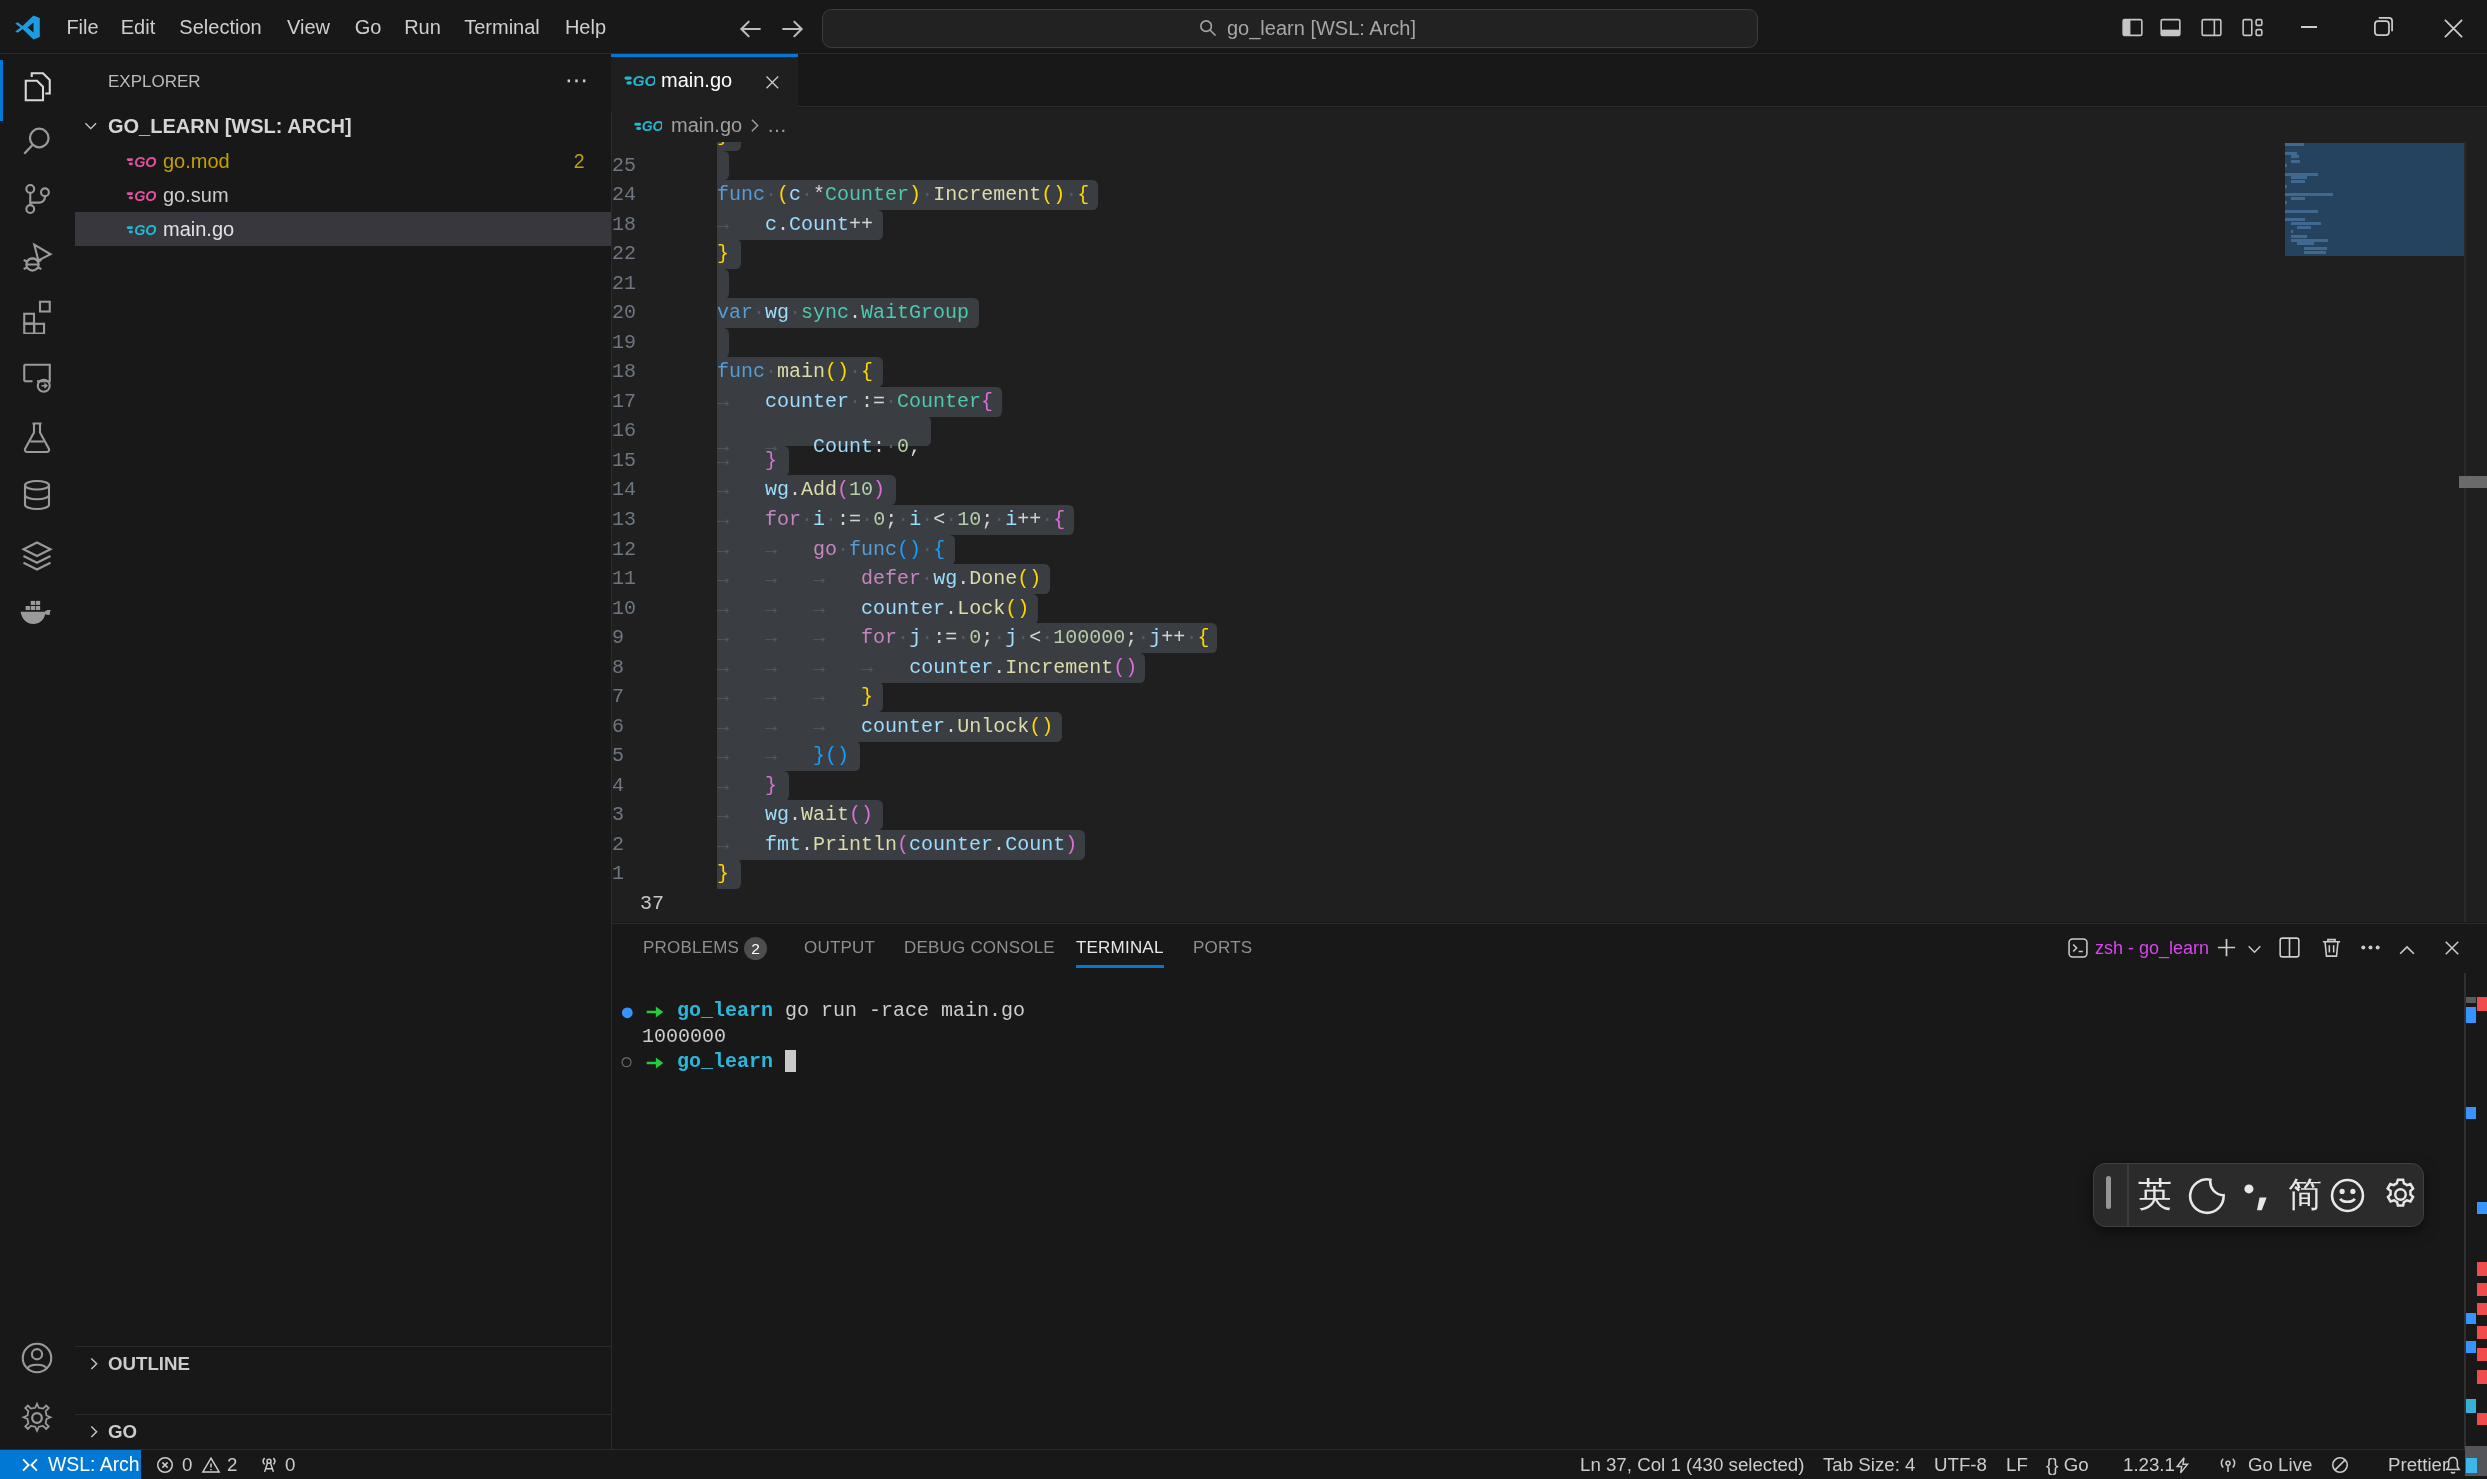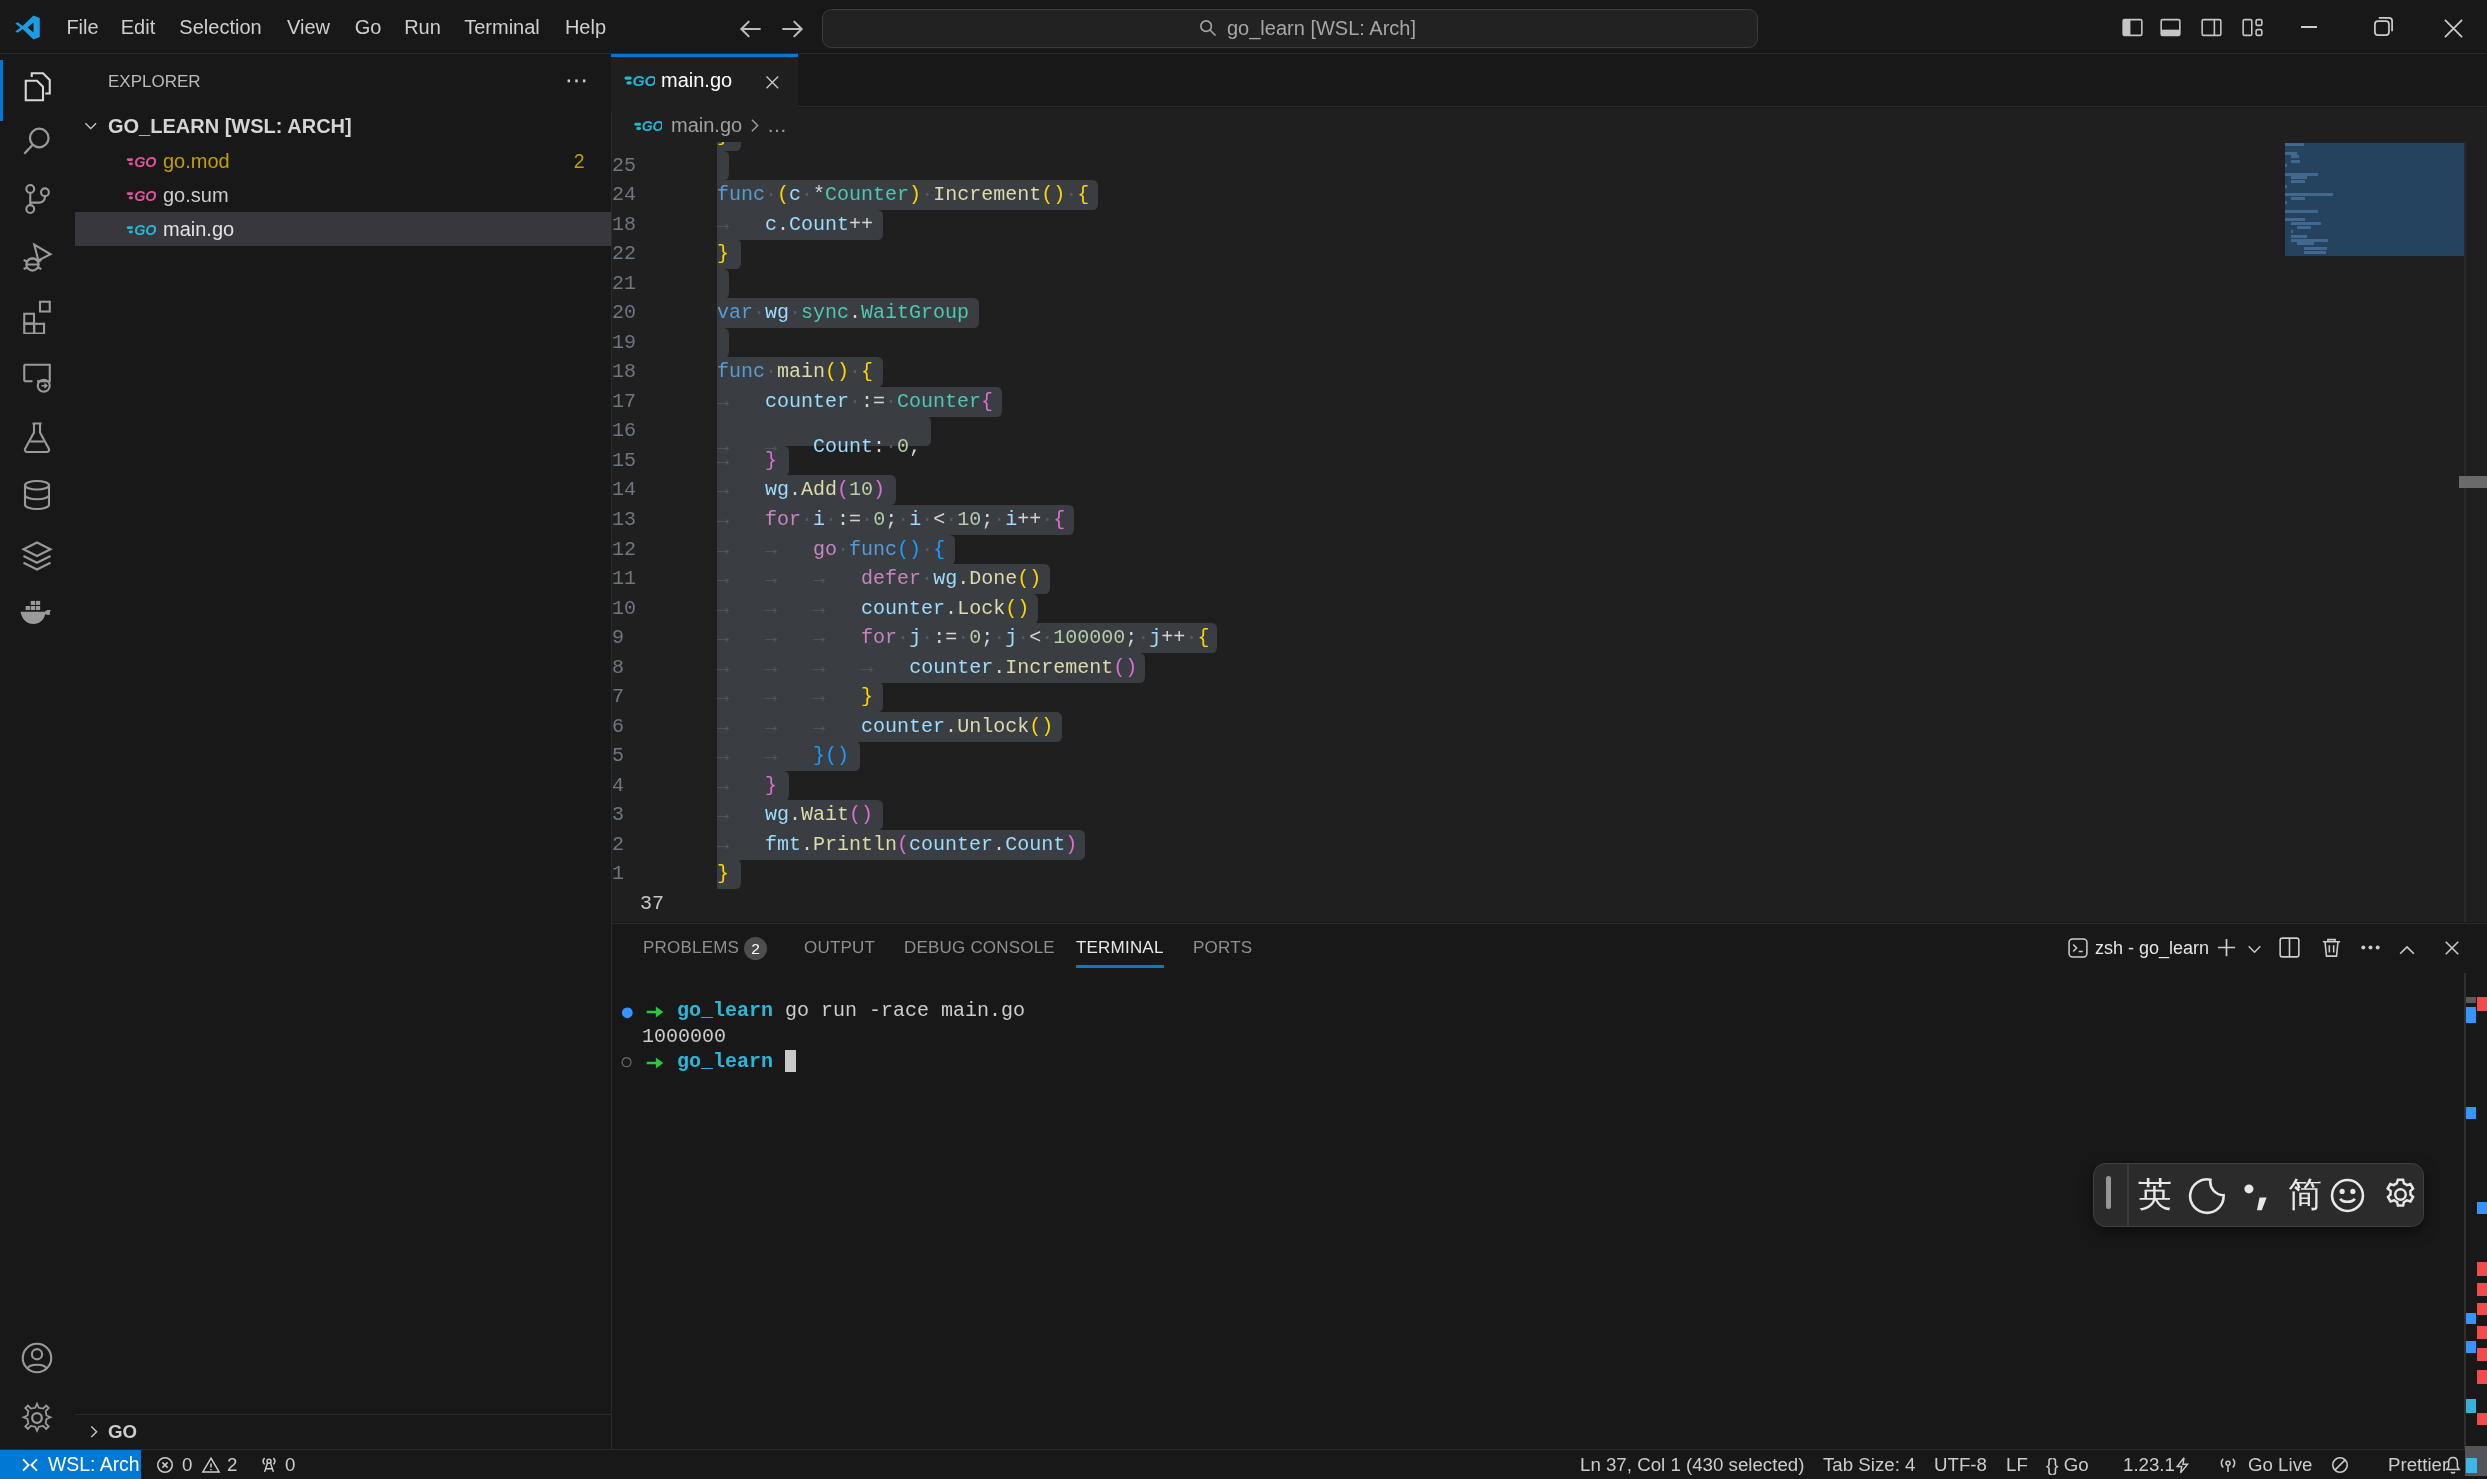--- a/index.html
+++ b/index.html
@@ -224,20 +224,26 @@
     <svg class="abs" style="left:51px;top:6.2px" width="29.5" height="22" viewBox="0 0 38 28">
         <g fill="#22b8d4">
           <rect x="1" y="10.5" width="8" height="3.4" rx="1.7"></rect>
           <rect x="3.5" y="16" width="5.5" height="3.4" rx="1.7"></rect>
           <text x="10.5" y="21.5" font-family="Liberation Sans" font-weight="bold" font-style="italic" font-size="18.5">GO</text>
         </g>
       </svg>
     <div class="abs" style="left:88px;top:0;height:34px;line-height:34px;font-size:20px;color:#e2e2e2;">main.go</div>
   </div>
 
+  <div class="sephdr" style="top:1291px;">
+    <svg class="abs" style="left:11px;top:9.3px" width="15.5" height="15.5" viewBox="0 0 16 16" fill="none" stroke="#cccccc" stroke-width="1.4">
+        <path d="M5.5 2.5 L11 8 L5.5 13.5"></path>
+      </svg>
+    <div class="abs" style="left:33px;top:0;height:34px;line-height:34px;">OUTLINE</div>
+  </div>
   <div class="sephdr" style="top:1359px;">
     <svg class="abs" style="left:11px;top:9.3px" width="15.5" height="15.5" viewBox="0 0 16 16" fill="none" stroke="#cccccc" stroke-width="1.4">
         <path d="M5.5 2.5 L11 8 L5.5 13.5"></path>
       </svg>
     <div class="abs" style="left:33px;top:0;height:34px;line-height:34px;">GO</div>
   </div>
 </div>
 <div id="tabstrip"></div>
 <div id="tab">
   <svg class="abs" style="left:13.2px;top:11px" width="31" height="23" viewBox="0 0 38 28">
@@ -379,21 +385,21 @@
   <div class="abs" style="left:132px;top:13.2px;width:23px;height:23px;border-radius:11.7px;background:#4d4d4d;color:#ffffff;font-size:15.5px;text-align:center;line-height:23px;">2</div>
   <div class="ptab" style="left:192px;">OUTPUT</div>
   <div class="ptab" style="left:292px;">DEBUG CONSOLE</div>
   <div class="ptab" style="left:464px;color:#e7e7e7;border-bottom:3.1px solid #0078d4;height:44px;">TERMINAL</div>
   <div class="ptab" style="left:581px;">PORTS</div>
 
   <svg class="abs" style="left:1455px;top:13.2px" width="22" height="22" viewBox="0 0 16 16" fill="none" stroke="#cccccc" stroke-width="1.1">
       <rect x="1.5" y="1.5" width="13" height="13" rx="2.5"></rect>
       <path d="M4.5 5.5 L7 8 L4.5 10.5 M8.5 10.5 H11.5"></path>
     </svg>
-  <div class="abs" style="left:1483px;top:0;height:48px;line-height:48px;font-size:18px;color:#e5e5e5;">zsh - go_learn</div>
+  <div class="abs" style="left:1483px;top:0;height:48px;line-height:48px;font-size:18px;color:#d946ef;">zsh - go_learn</div>
   <svg class="abs" style="left:1603px;top:12.4px" width="23" height="23" viewBox="0 0 16 16" stroke="#cccccc" stroke-width="1.2" fill="none">
       <path d="M8 2 V14 M2 8 H14"></path>
     </svg>
   <svg class="abs" style="left:1634px;top:17px" width="17" height="17" viewBox="0 0 16 16" fill="none" stroke="#cccccc" stroke-width="1.3">
       <path d="M2.5 5 L8 10.5 L13.5 5"></path>
     </svg>
   <svg class="abs" style="left:1666px;top:12.4px" width="23" height="23" viewBox="0 0 16 16" fill="none" stroke="#cccccc" stroke-width="1.1">
       <rect x="1.5" y="1.5" width="13" height="13" rx="1.5"></rect>
       <path d="M8 1.5 V14.5"></path>
     </svg>

